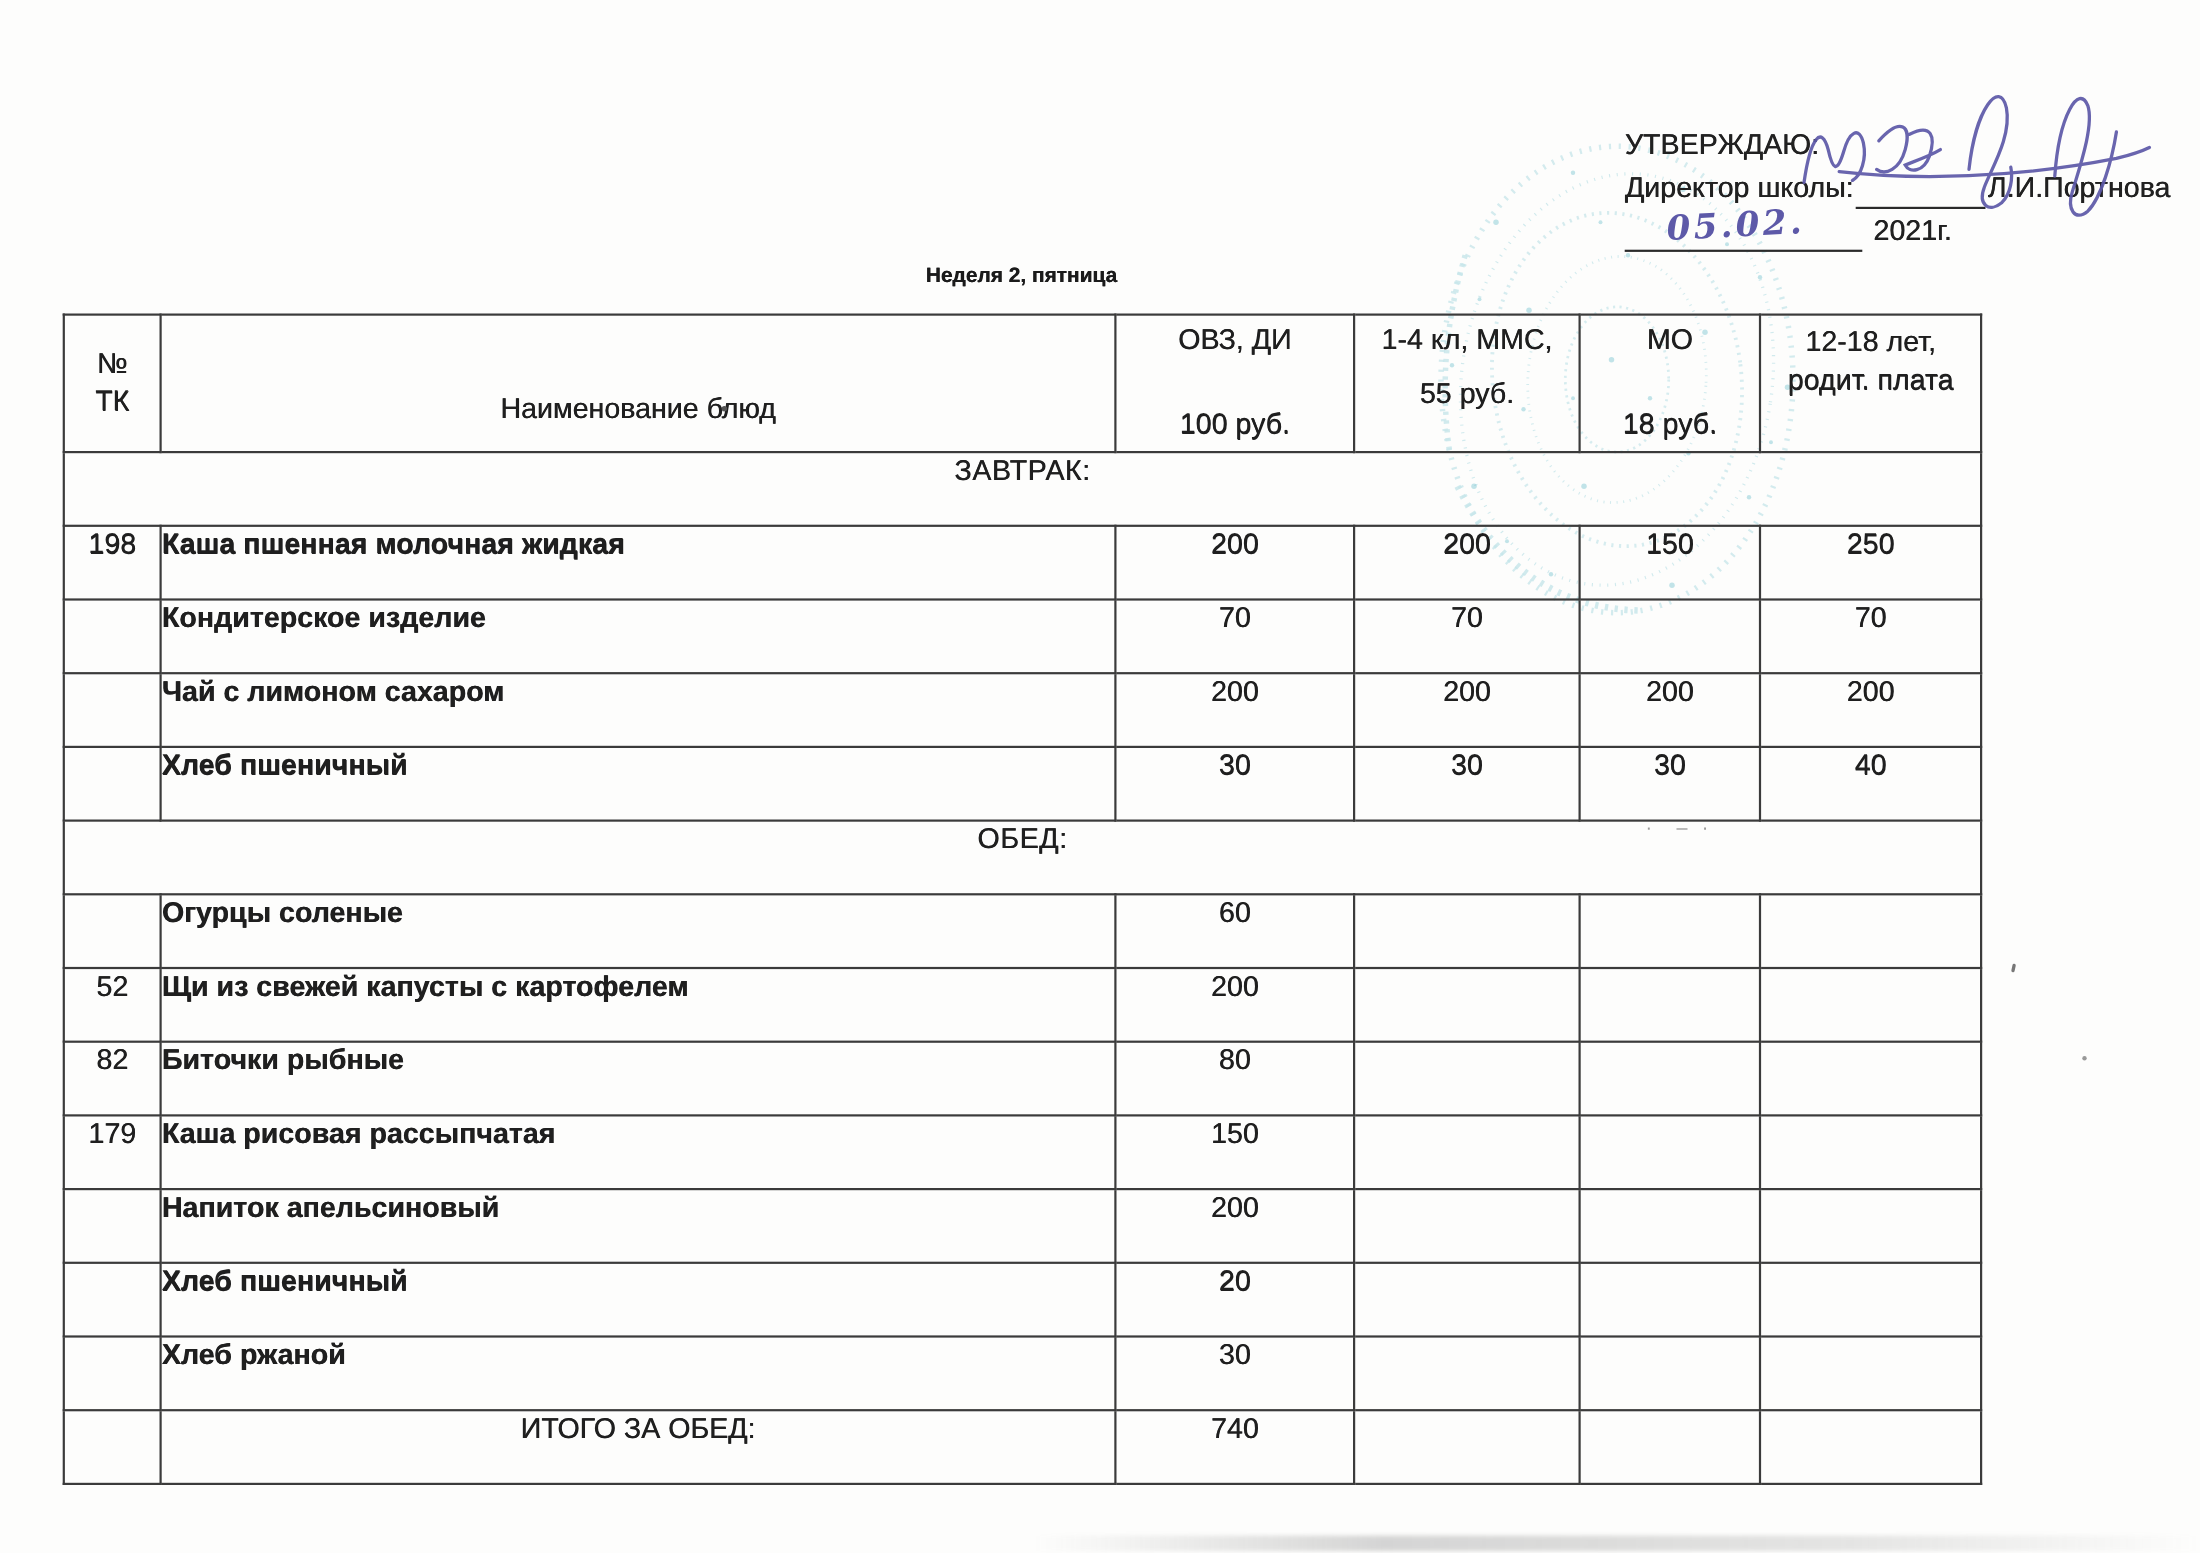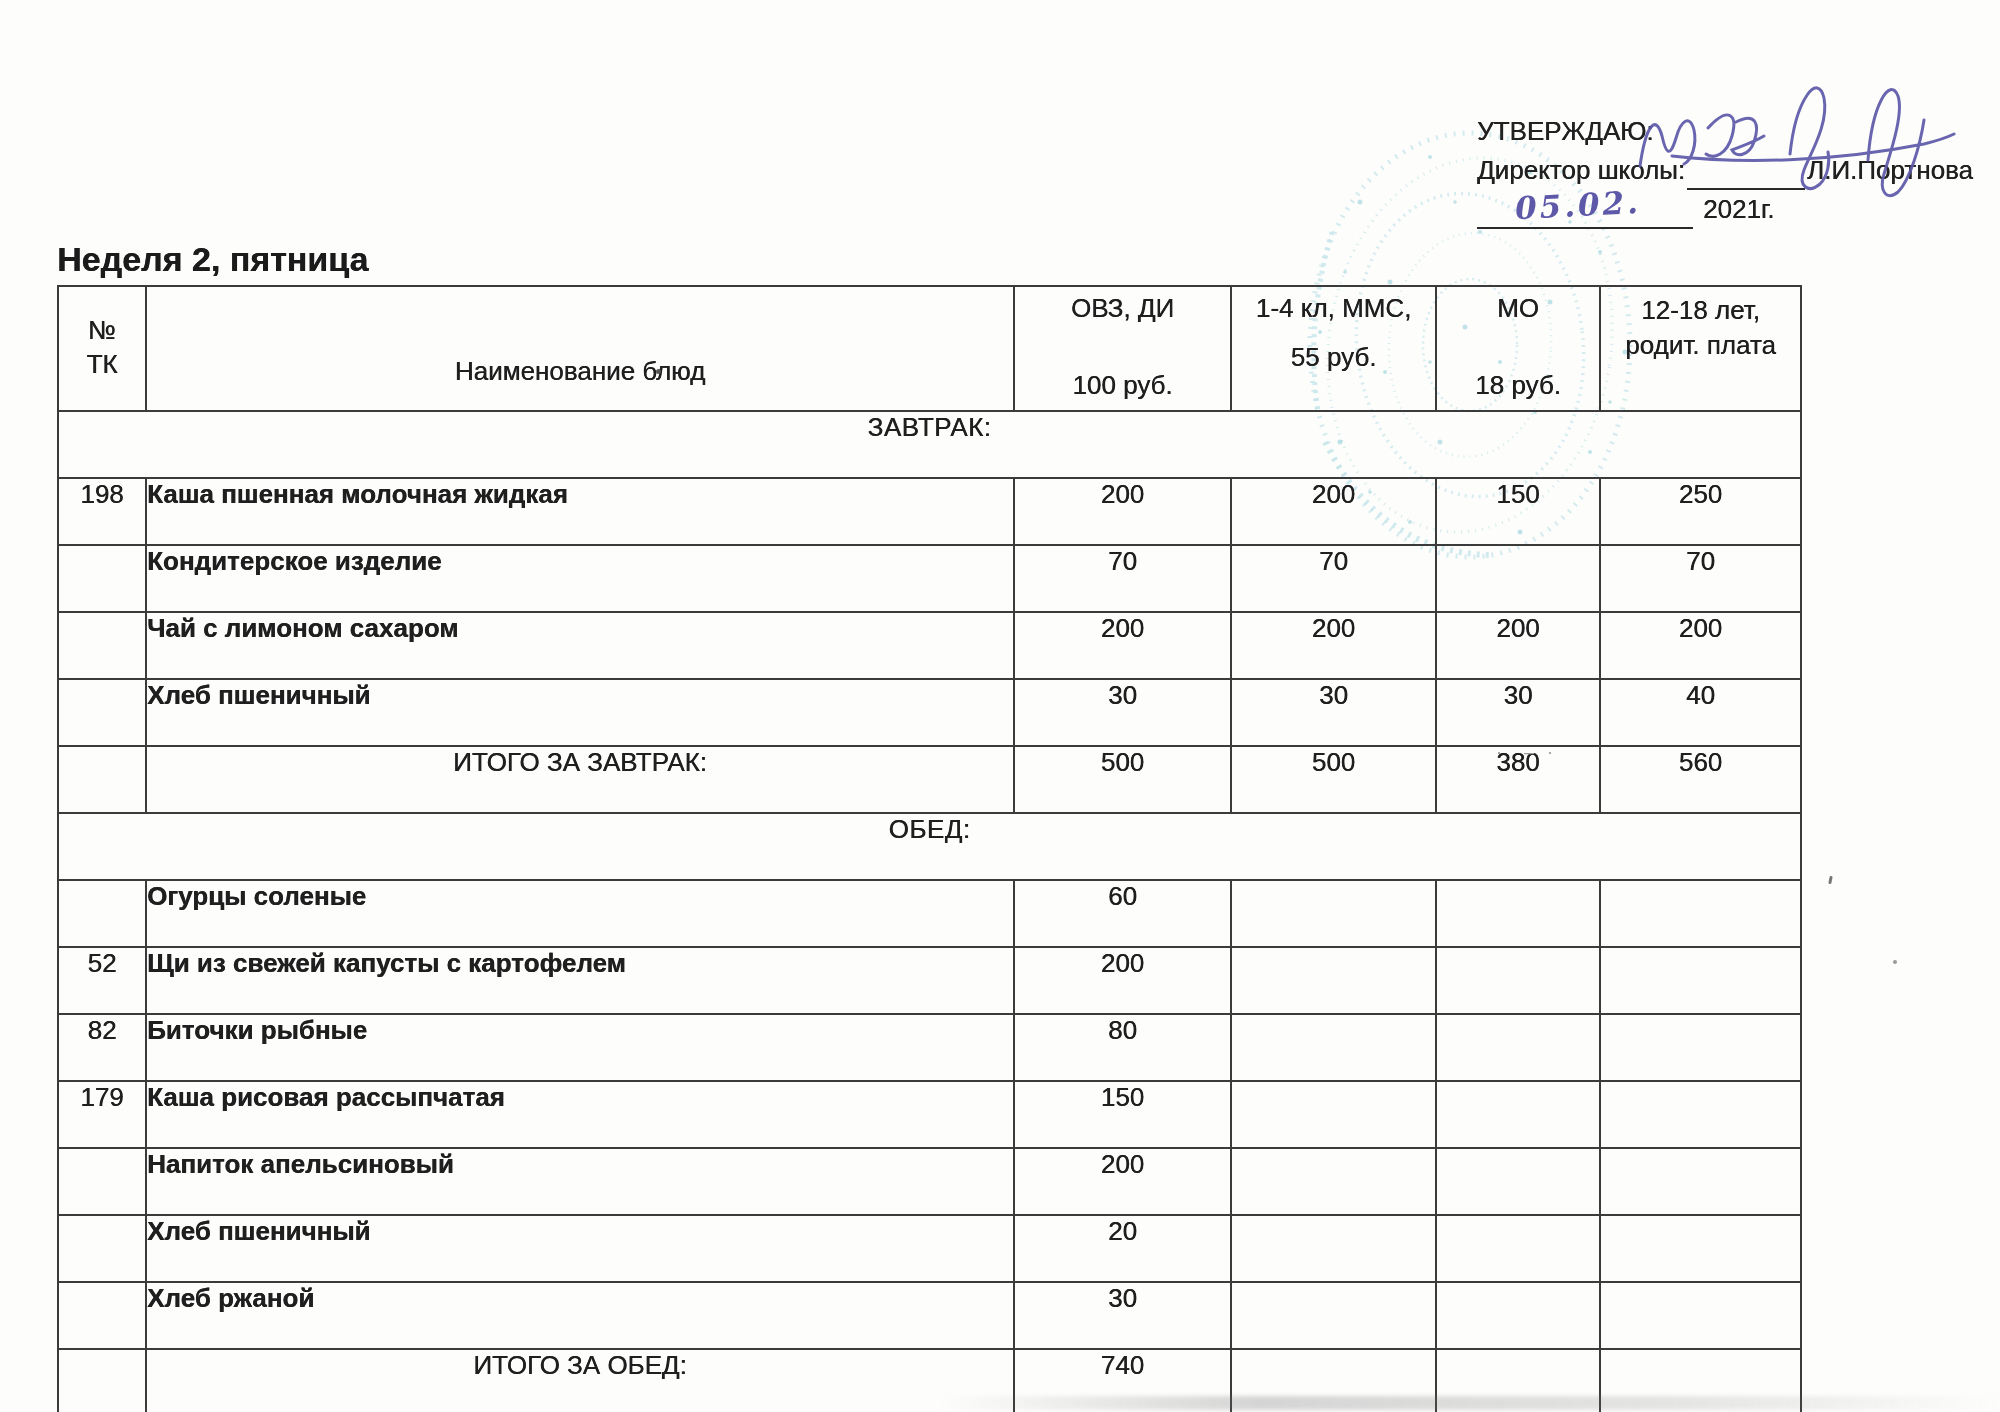--- a/index.html
+++ b/index.html
@@ -32,21 +32,21 @@
     text-shadow:none;
   }
   
   .signature-svg{position:absolute;left:1632px;top:62px;pointer-events:none;}
   
   .stamp-svg{position:absolute;left:1280px;top:112px;pointer-events:none;}
 
   
   .doc-title{
     position:absolute;left:57px;top:240px;width:1743px;
-    text-align:left;font-size:34px;font-weight:bold;color:#1b1b1b;
+    text-align:center;font-size:19px;font-weight:bold;color:#1b1b1b;
   }
 
   
   .menu-table{
     position:absolute;left:57px;top:285px;width:1743px;
     border-collapse:collapse;table-layout:fixed;
     font-size:26px;color:#1f1f1f;
   }
   .menu-table th,.menu-table td{
     border:2px solid #3b3b3b;
@@ -226,28 +226,20 @@
         </tr>
         <tr>
           <td class="num-cell"></td>
           <td class="name-cell">Хлеб пшеничный</td>
           <td class="val-cell">30</td>
           <td class="val-cell">30</td>
           <td class="val-cell">30</td>
           <td class="val-cell">40</td>
         </tr>
         <tr>
-          <td class="num-cell"></td>
-          <td class="total-cell">ИТОГО ЗА ЗАВТРАК:</td>
-          <td class="val-cell">500</td>
-          <td class="val-cell">500</td>
-          <td class="val-cell">380</td>
-          <td class="val-cell">560</td>
-        </tr>
-        <tr>
           <td colspan="6" class="section-cell">ОБЕД:</td>
         </tr>
         <tr>
           <td class="num-cell"></td>
           <td class="name-cell">Огурцы соленые</td>
           <td class="val-cell">60</td>
           <td class="val-cell"></td>
           <td class="val-cell"></td>
           <td class="val-cell"></td>
         </tr>

